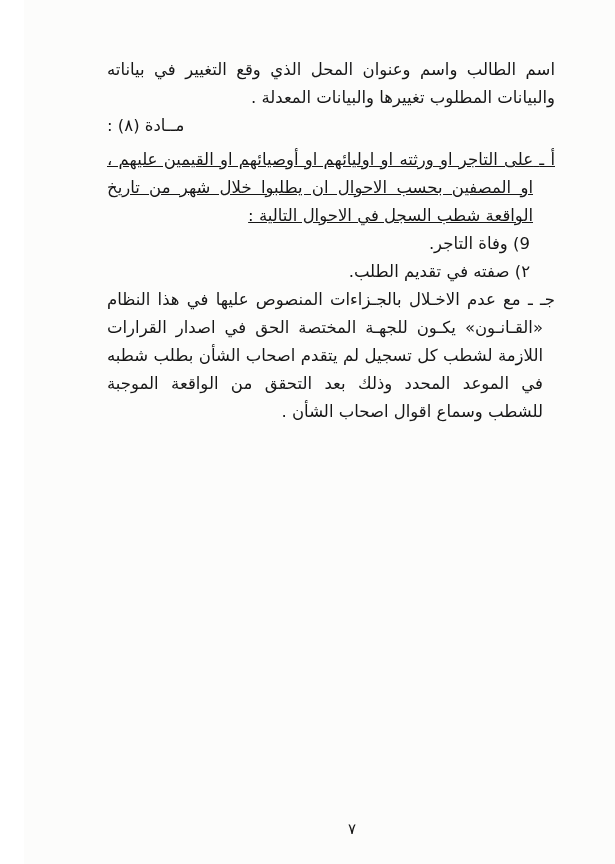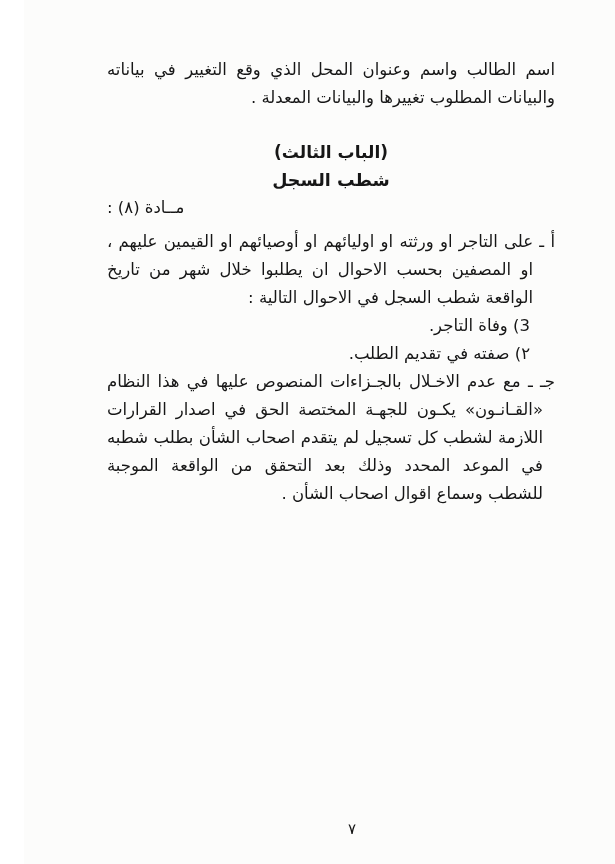--- a/index.html
+++ b/index.html
@@ -46,20 +46,21 @@
     font-size: 17.5px;
   }
   .article {
     margin-top: 6px;
     text-align: left;
   }
   .clause.hang-wide {
     margin-top: 6px;
     padding-right: 22px;
     text-indent: -22px;
+    text-decoration: underline;
   }
   .clause.hang-narrow {
     padding-right: 12px;
     text-indent: -12px;
   }
   .item {
     padding-right: 25px;
   }
   .item-hang {
     padding-right: 37px;
@@ -75,30 +76,26 @@
   }
 </style>
 </head>
 <body>
 
 <div class="page">
   <div class="content">
 
     <p class="intro">اسم الطالب واسم وعنوان المحل الذي وقع التغيير في بياناته والبيانات المطلوب تغييرها والبيانات المعدلة .</p>
 
-    <div class="headings">
-      <p class="chapter">(الباب الثالث)</p>
-      <p class="chapter-title">شطب السجل</p>
-    </div>
 
     <p class="article">مــادة (٨) :</p>
 
     <p class="clause hang-wide"><span class="marker">أ ـ</span> <span>على التاجر او ورثته او اوليائهم او أوصيائهم او القيمين عليهم ، او المصفين بحسب الاحوال ان يطلبوا خلال شهر من تاريخ الواقعة شطب السجل في الاحوال التالية :</span></p>
 
-    <p class="item">3) وفاة التاجر.</p>
+    <p class="item">9) وفاة التاجر.</p>
 
 
     <p class="item">٢) صفته في تقديم الطلب.</p>
 
     <p class="clause hang-narrow"><span class="marker">جـ ـ</span> <span>مع عدم الاخـلال بالجـزاءات المنصوص عليها في هذا النظام «القـانـون» يكـون للجهـة المختصة الحق في اصدار القرارات اللازمة لشطب كل تسجيل لم يتقدم اصحاب الشأن بطلب شطبه في الموعد المحدد وذلك بعد التحقق من الواقعة الموجبة للشطب وسماع اقوال اصحاب الشأن .</span></p>
 
   </div>
 
   <div class="page-number">٧</div>
 </div>

